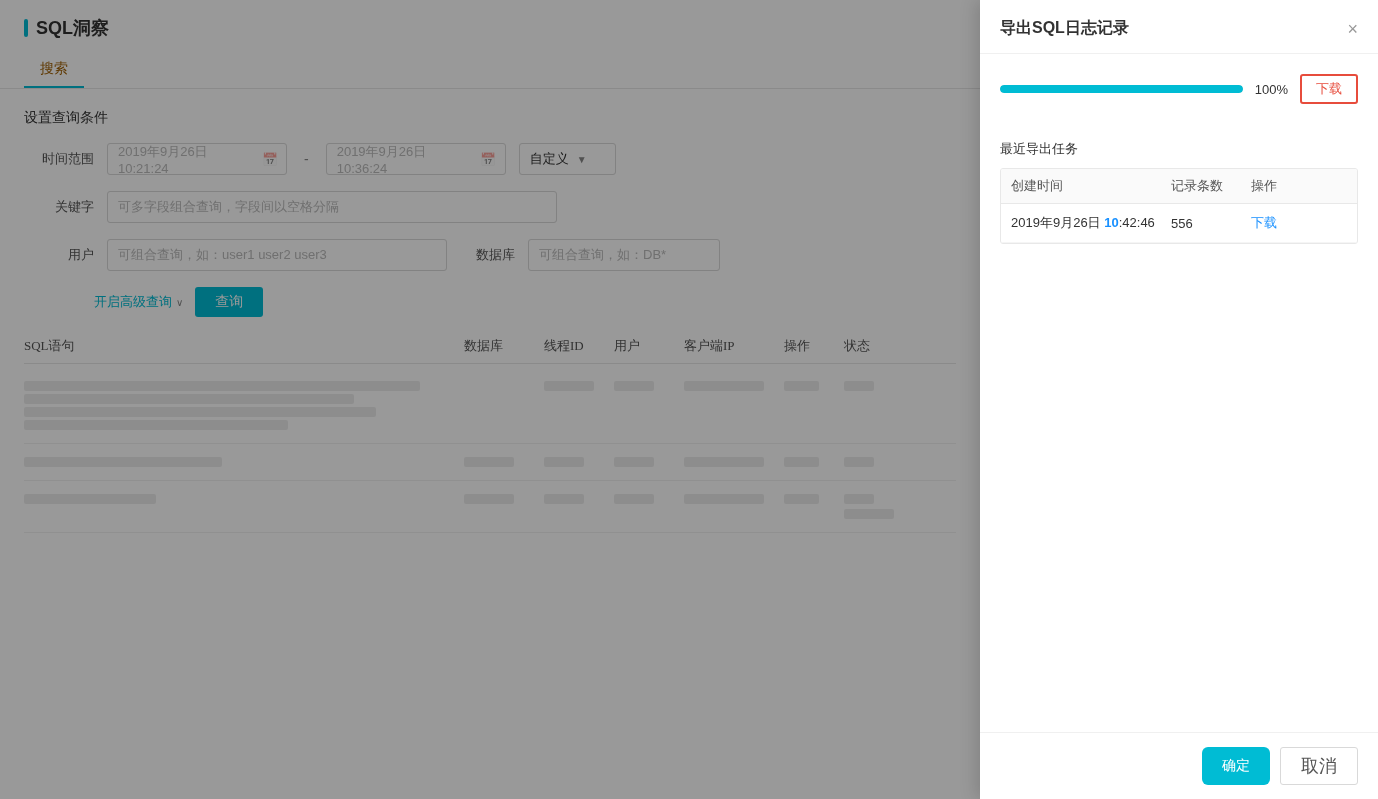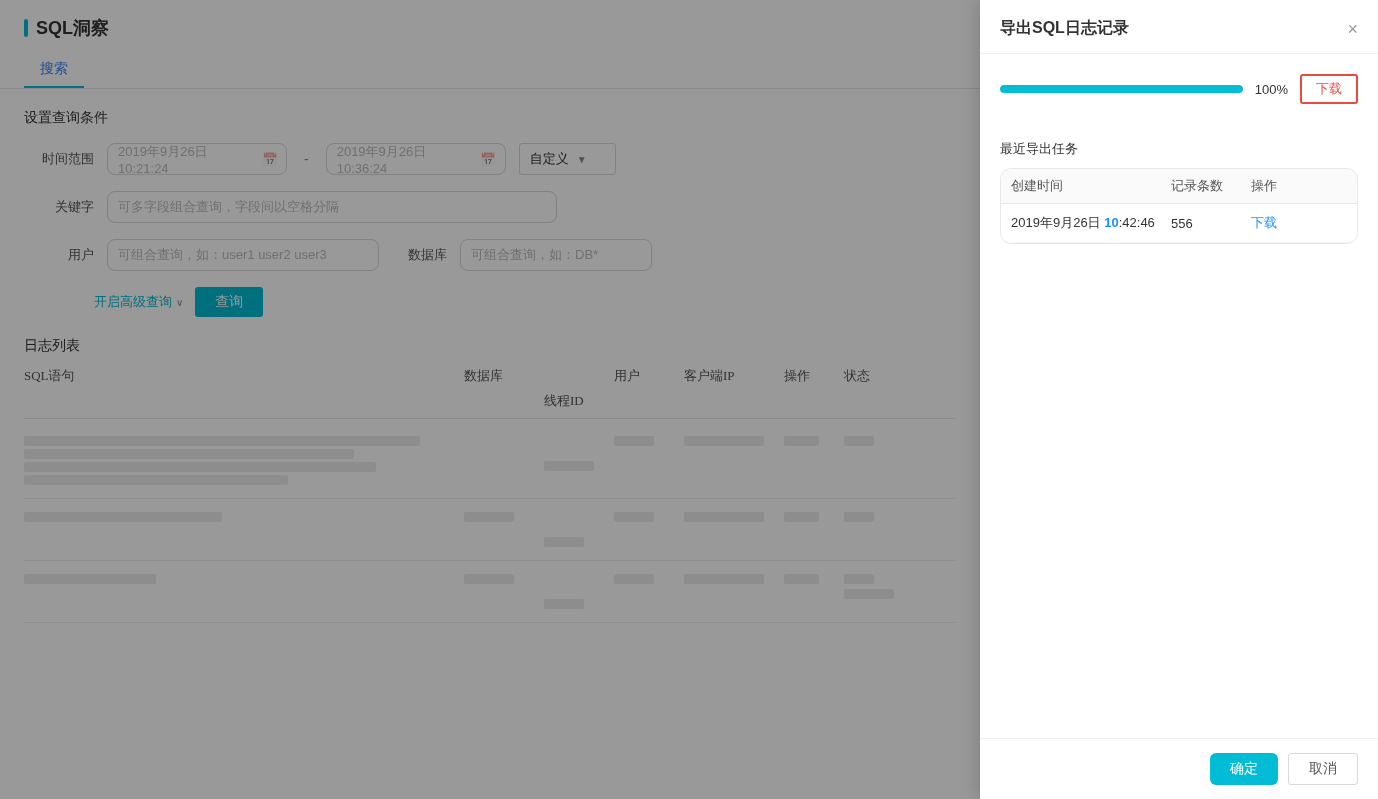--- a/index.html
+++ b/index.html
@@ -39,21 +39,21 @@
     }
 
     .bg-tabs {
       display: flex;
       gap: 0;
     }
 
     .bg-tab {
       padding: 8px 16px;
       font-size: 14px;
-      color: #3b82f6;
+      color: #a16207;
       border-bottom: 2px solid #00bcd4;
       cursor: pointer;
     }
 
     .bg-content {
       padding: 20px 24px;
     }
 
     .search-section-label {
       font-size: 14px;
@@ -73,21 +73,21 @@
       width: 70px;
       text-align: right;
       color: #555;
       font-size: 13px;
       flex-shrink: 0;
     }
 
     .search-input {
       height: 32px;
       border: 1px solid #d9d9d9;
-      border-radius: 8px;
+      border-radius: 3px;
       padding: 4px 10px;
       font-size: 13px;
       color: #bbb;
       background: #fff;
       display: flex;
       align-items: center;
     }
 
     .datetime-input {
       width: 180px;
@@ -112,21 +112,21 @@
       gap: 8px;
       min-width: 90px;
     }
 
     .keyword-input {
       width: 450px;
       color: #bbb;
     }
 
     .user-input {
-      width: 272px;
+      width: 340px;
       color: #bbb;
     }
 
     .db-label {
       color: #555;
       font-size: 13px;
       margin-left: 16px;
       flex-shrink: 0;
     }
 
@@ -173,21 +173,21 @@
       display: flex;
       border-bottom: 1px solid #e8e8e8;
       padding-bottom: 8px;
       font-size: 13px;
       color: #555;
       font-family: Liberation Serif, serif;
     }
 
     .col-sql { flex: 0 0 440px; }
     .col-db { flex: 0 0 80px; }
-    .col-thread { flex: 0 0 70px; margin-top: 25px; }
+    .col-thread { flex: 0 0 70px; }
     .col-user { flex: 0 0 70px; }
     .col-ip { flex: 0 0 100px; }
     .col-op { flex: 0 0 60px; }
     .col-status { flex: 0 0 60px; }
 
     .log-rows {
       margin-top: 4px;
     }
 
     .log-row {
@@ -302,21 +302,21 @@
 
     .recent-export-label {
       font-size: 13px;
       color: #333;
       margin-bottom: 10px;
     }
 
     .export-table {
       width: 100%;
       border: 1px solid #e8e8e8;
-      border-radius: 11px;
+      border-radius: 3px;
       overflow: hidden;
     }
 
     .export-table-header {
       display: flex;
       background: #fafafa;
       border-bottom: 1px solid #e8e8e8;
       padding: 8px 10px;
       font-size: 13px;
       color: #555;
@@ -366,21 +366,21 @@
       font-size: 14px;
       cursor: pointer;
     }
 
     .btn-cancel {
       background: #fff;
       color: #555;
       border: 1px solid #d9d9d9;
       border-radius: 3px;
       padding: 6px 20px;
-      font-size: 14px;
+      font-size: 18px;
       cursor: pointer;
     }
 
     .calendar-icon {
       display: inline-block;
       width: 14px;
       height: 14px;
       margin-left: 4px;
       vertical-align: middle;
       opacity: 0.5;
@@ -443,21 +443,20 @@
     </div>
 
     <div class="search-actions">
       <div class="advanced-link">
         <span>开启高级查询</span>
         <span class="chevron-icon">∨</span>
       </div>
       <button class="query-btn">查询</button>
     </div>
 
-    <div class="log-section-label">日志列表</div>
 
     <div class="log-table-header">
       <div class="col-sql">SQL语句</div>
       <div class="col-db">数据库</div>
       <div class="col-thread">线程ID</div>
       <div class="col-user">用户</div>
       <div class="col-ip">客户端IP</div>
       <div class="col-op">操作</div>
       <div class="col-status">状态</div>
     </div>

